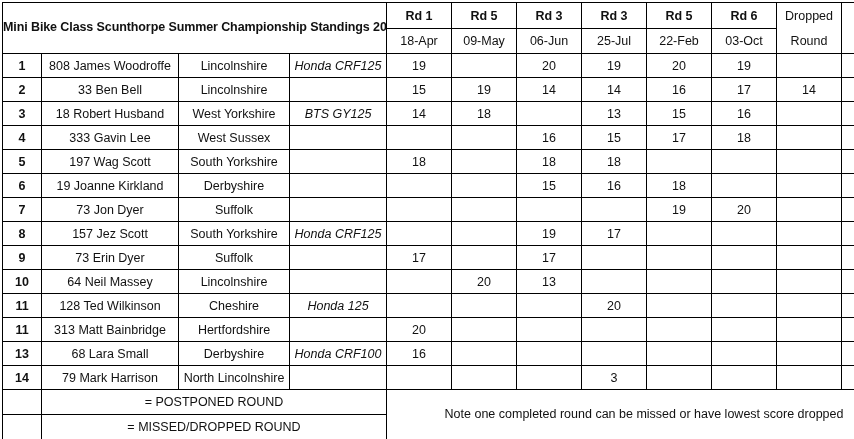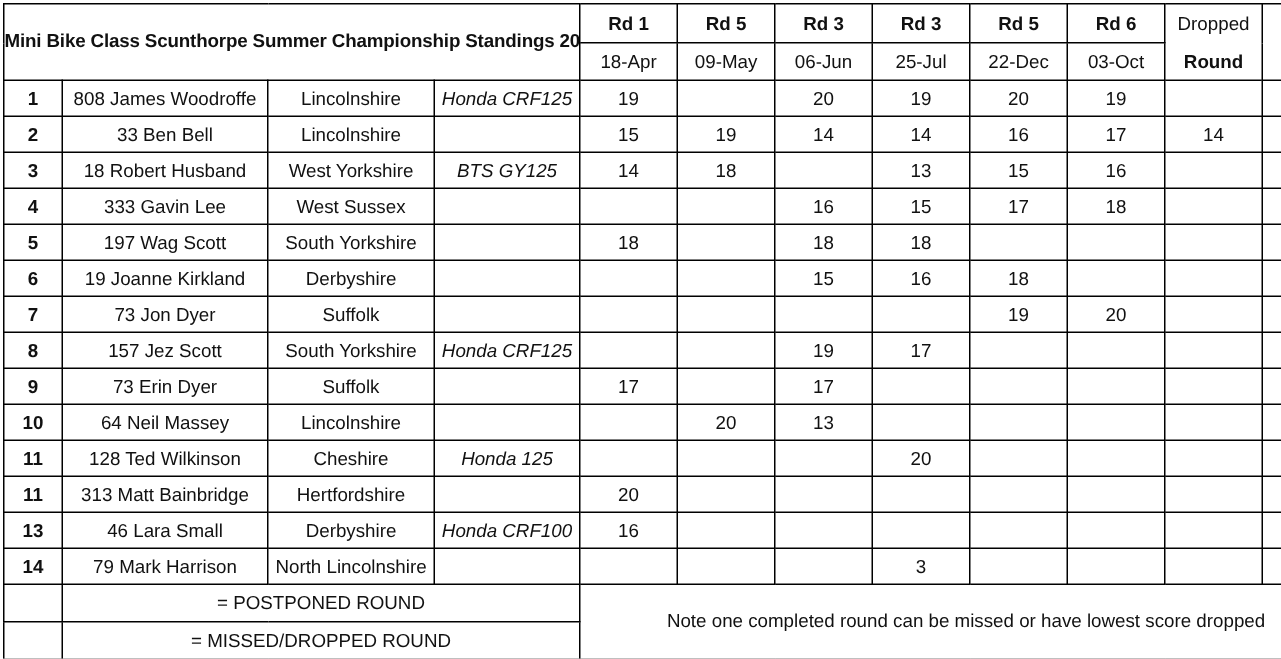--- a/index.html
+++ b/index.html
@@ -80,21 +80,21 @@
   }
   .hdr-drop-top {
     background: #92D050;
     font-weight: normal;
     font-size: 13.5px;
     color: #000000;
     border-bottom: none !important;
   }
   .hdr-drop-bot {
     background: #92D050;
-    font-weight: bold;
+    font-weight: normal;
     font-size: 13.5px;
     color: #000000;
     border-top: none !important;
   }
 
   
   tr.data-row td { height: 23px; }
   td.pos   { font-weight: bold; font-size: 12.5px; }
   td.rider { font-size: 12.5px; }
   td.loc   { font-size: 12.5px; }
@@ -151,21 +151,21 @@
         <th class="hdr-rd">Rd 5</th>
         <th class="hdr-rd">Rd 6</th>
         <th class="hdr-drop-top">Dropped</th>
         <th class="hdr-tot" rowspan="2">Tot</th>
       </tr>
       <tr>
         <th class="hdr-date">18-Apr</th>
         <th class="hdr-date">09-May</th>
         <th class="hdr-date">06-Jun</th>
         <th class="hdr-date">25-Jul</th>
-        <th class="hdr-date">22-Dec</th>
+        <th class="hdr-date">22-Feb</th>
         <th class="hdr-date">03-Oct</th>
         <th class="hdr-drop-bot">Round</th>
       </tr>
     </thead>
     <tbody id="rows-body">
         <tr class="data-row">
           <td class="pos">1</td>
           <td class="rider">808 James Woodroffe</td>
           <td class="loc">Lincolnshire</td>
           <td class="bike">Honda CRF125</td>
@@ -327,21 +327,21 @@
           <td class="score missed"></td>
           <td class="score missed"></td>
           <td class="score missed"></td>
           <td class="score missed"></td>
           <td class="score missed"></td>
           <td class="score missed"></td>
           <td class="tot">20</td>
         </tr>
         <tr class="data-row">
           <td class="pos">13</td>
-          <td class="rider">46 Lara Small</td>
+          <td class="rider">68 Lara Small</td>
           <td class="loc">Derbyshire</td>
           <td class="bike">Honda CRF100</td>
           <td class="score">16</td>
           <td class="score missed"></td>
           <td class="score missed"></td>
           <td class="score missed"></td>
           <td class="score missed"></td>
           <td class="score missed"></td>
           <td class="score missed"></td>
           <td class="tot">16</td>

